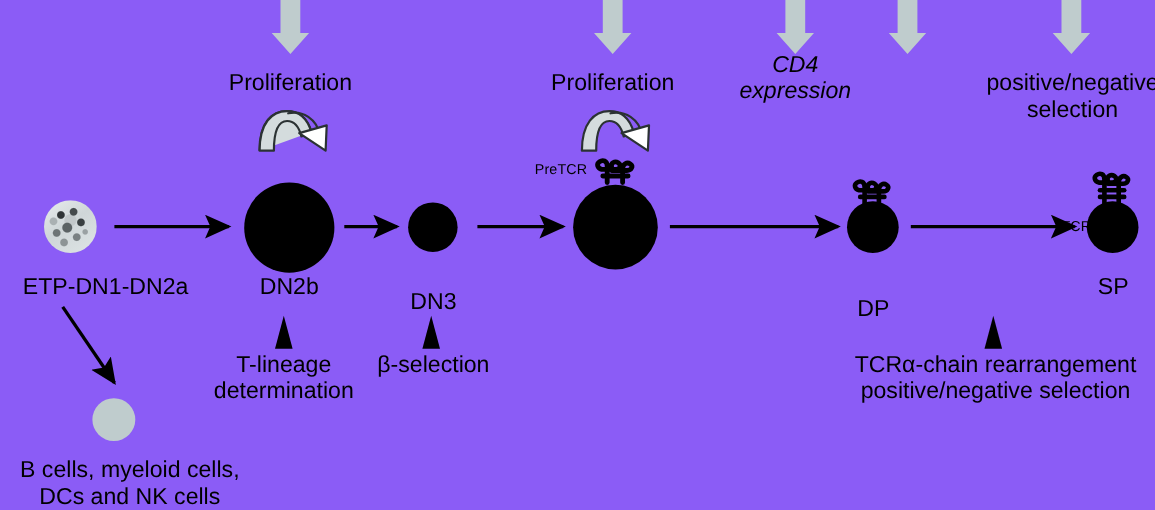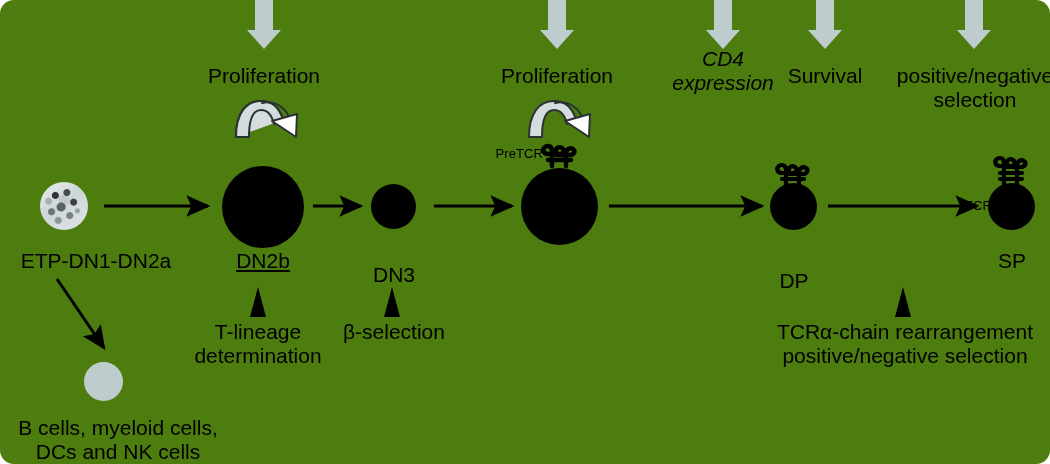--- a/index.html
+++ b/index.html
@@ -9,23 +9,22 @@
     background: #ffffff;
   }
   body {
     font-family: "Liberation Sans", sans-serif;
     color: #000000;
   }
   #diagram {
     position: relative;
     width: 1050px;
     height: 464px;
-    background: #4d7c0f;
+    background: #8b5cf6;
     overflow: hidden;
-    border-radius: 14px;
   }
 
   
   .txt {
     position: absolute;
     text-align: center;
     line-height: 1.12;
     white-space: pre-line;
     color: #000;
     font-family: "Liberation Sans", sans-serif;
@@ -171,32 +170,31 @@
 
   <div class="cell-gray" style="left:84px; top:362px; width:39px; height:39px;"></div>
 
   <div class="txt t-top" style="left:184px; top:64px; width:160px;">Proliferation</div>
 
   <div class="txt t-top" style="left:477px; top:64px; width:160px;">Proliferation</div>
 
   <div class="txt t-top" style="left:653px; top:47px; width:140px;font-style:italic;">CD4
 expression</div>
 
-  <div class="txt t-top" style="left:769px; top:64px; width:112px;">Survival</div>
 
   <div class="txt t-top" style="left:880px; top:64px; width:190px;">positive/negative
 selection</div>
 
-  <div class="txt t-recept" style="left:477px; top:147px; width:66px; text-align:right;">PreTCR</div>
+  <div class="txt t-recept" style="left:477px; top:147px; width:66px; text-align:center;">PreTCR</div>
 
   <div class="txt t-recept" style="left:930px; top:155px; width:62px; text-align:right;margin-top:44px;">TCR</div>
 
   <div class="txt t-stage" style="left:-2px; top:249px; width:196px;">ETP-DN1-DN2a</div>
 
-  <div class="txt t-stage" style="left:203px; top:249px; width:120px;text-decoration:underline;">DN2b</div>
+  <div class="txt t-stage" style="left:203px; top:249px; width:120px;">DN2b</div>
 
   <div class="txt t-stage" style="left:334px; top:263px; width:120px;">DN3</div>
 
 
   <div class="txt t-stage" style="left:734px; top:249px; width:120px;margin-top:20px;">DP</div>
 
   <div class="txt t-stage" style="left:952px; top:249px; width:120px;">SP</div>
 
   <div class="txt t-note" style="left:178px; top:320px; width:160px;">T-lineage
 determination</div>

